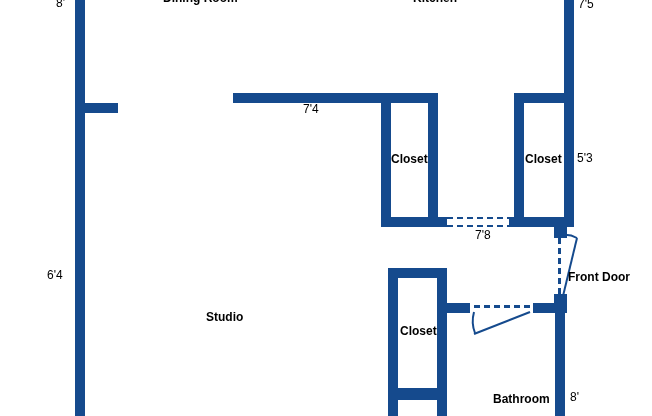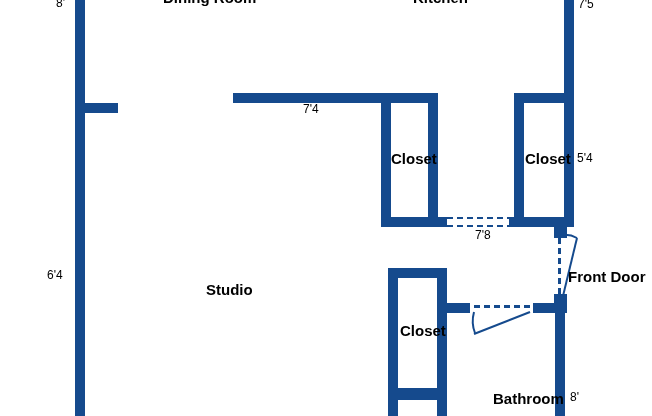--- a/index.html
+++ b/index.html
@@ -6,21 +6,21 @@
   #canvas{
     position:relative;
     width:652px;height:416px;
     overflow:hidden;
     background:#ffffff;
     font-family:"Liberation Sans",sans-serif;
   }
   .wall{position:absolute;background:#154a8d;}
   .dash-h{position:absolute;background:repeating-linear-gradient(90deg,#154a8d 0 6px,transparent 6px 10px);}
   .dash-v{position:absolute;background:repeating-linear-gradient(180deg,#154a8d 0 6px,transparent 6px 10px);}
-  .room-label{position:absolute;font-size:15px;font-weight:700;color:#000;white-space:nowrap;line-height:14px;}
+  .room-label{position:absolute;font-size:12px;font-weight:700;color:#000;white-space:nowrap;line-height:14px;}
   .dim-label{position:absolute;font-size:12px;font-weight:400;color:#000;white-space:nowrap;line-height:14px;}
   #swing-overlay{position:absolute;left:0;top:0;pointer-events:none;}
   #swing-overlay path{stroke:#154a8d;stroke-width:2;fill:none;}
 </style>
 </head>
 <body>
 
 <div id="canvas">
 
   <div class="wall" style="left:75px;top:0;width:10px;height:416px;"></div>
@@ -58,26 +58,26 @@
     <path d="M 563 296 L 577 238"></path>
     <path d="M 562 235 Q 570 234 577 238"></path>
     <path d="M 530 312 L 474 334"></path>
     <path d="M 474 312 Q 471 323 475 333"></path>
   </svg>
 
   <span class="room-label" style="left:163px;top:-9px;">Dining Room</span>
   <span class="room-label" style="left:413px;top:-9px;">Kitchen</span>
   <span class="room-label" style="left:391px;top:152px;">Closet</span>
   <span class="room-label" style="left:525px;top:152px;">Closet</span>
-  <span class="room-label" style="left:206px;top:283px;">Studio</span>
+  <span class="room-label" style="left:206px;top:310px;">Studio</span>
   <span class="room-label" style="left:568px;top:270px;">Front Door</span>
   <span class="room-label" style="left:400px;top:324px;">Closet</span>
   <span class="room-label" style="left:493px;top:392px;">Bathroom</span>
 
   <span class="dim-label" style="left:56px;top:-4px;">8'</span>
   <span class="dim-label" style="left:578px;top:-3px;">7'5</span>
   <span class="dim-label" style="left:303px;top:102px;">7'4</span>
-  <span class="dim-label" style="left:577px;top:151px;">5'4</span>
+  <span class="dim-label" style="left:577px;top:151px;">5'3</span>
   <span class="dim-label" style="left:47px;top:268px;">6'4</span>
   <span class="dim-label" style="left:467px;top:228px;margin-left:8px;">7'8</span>
   <span class="dim-label" style="left:570px;top:390px;">8'</span>
 
 </div>
 
 </body></html>

